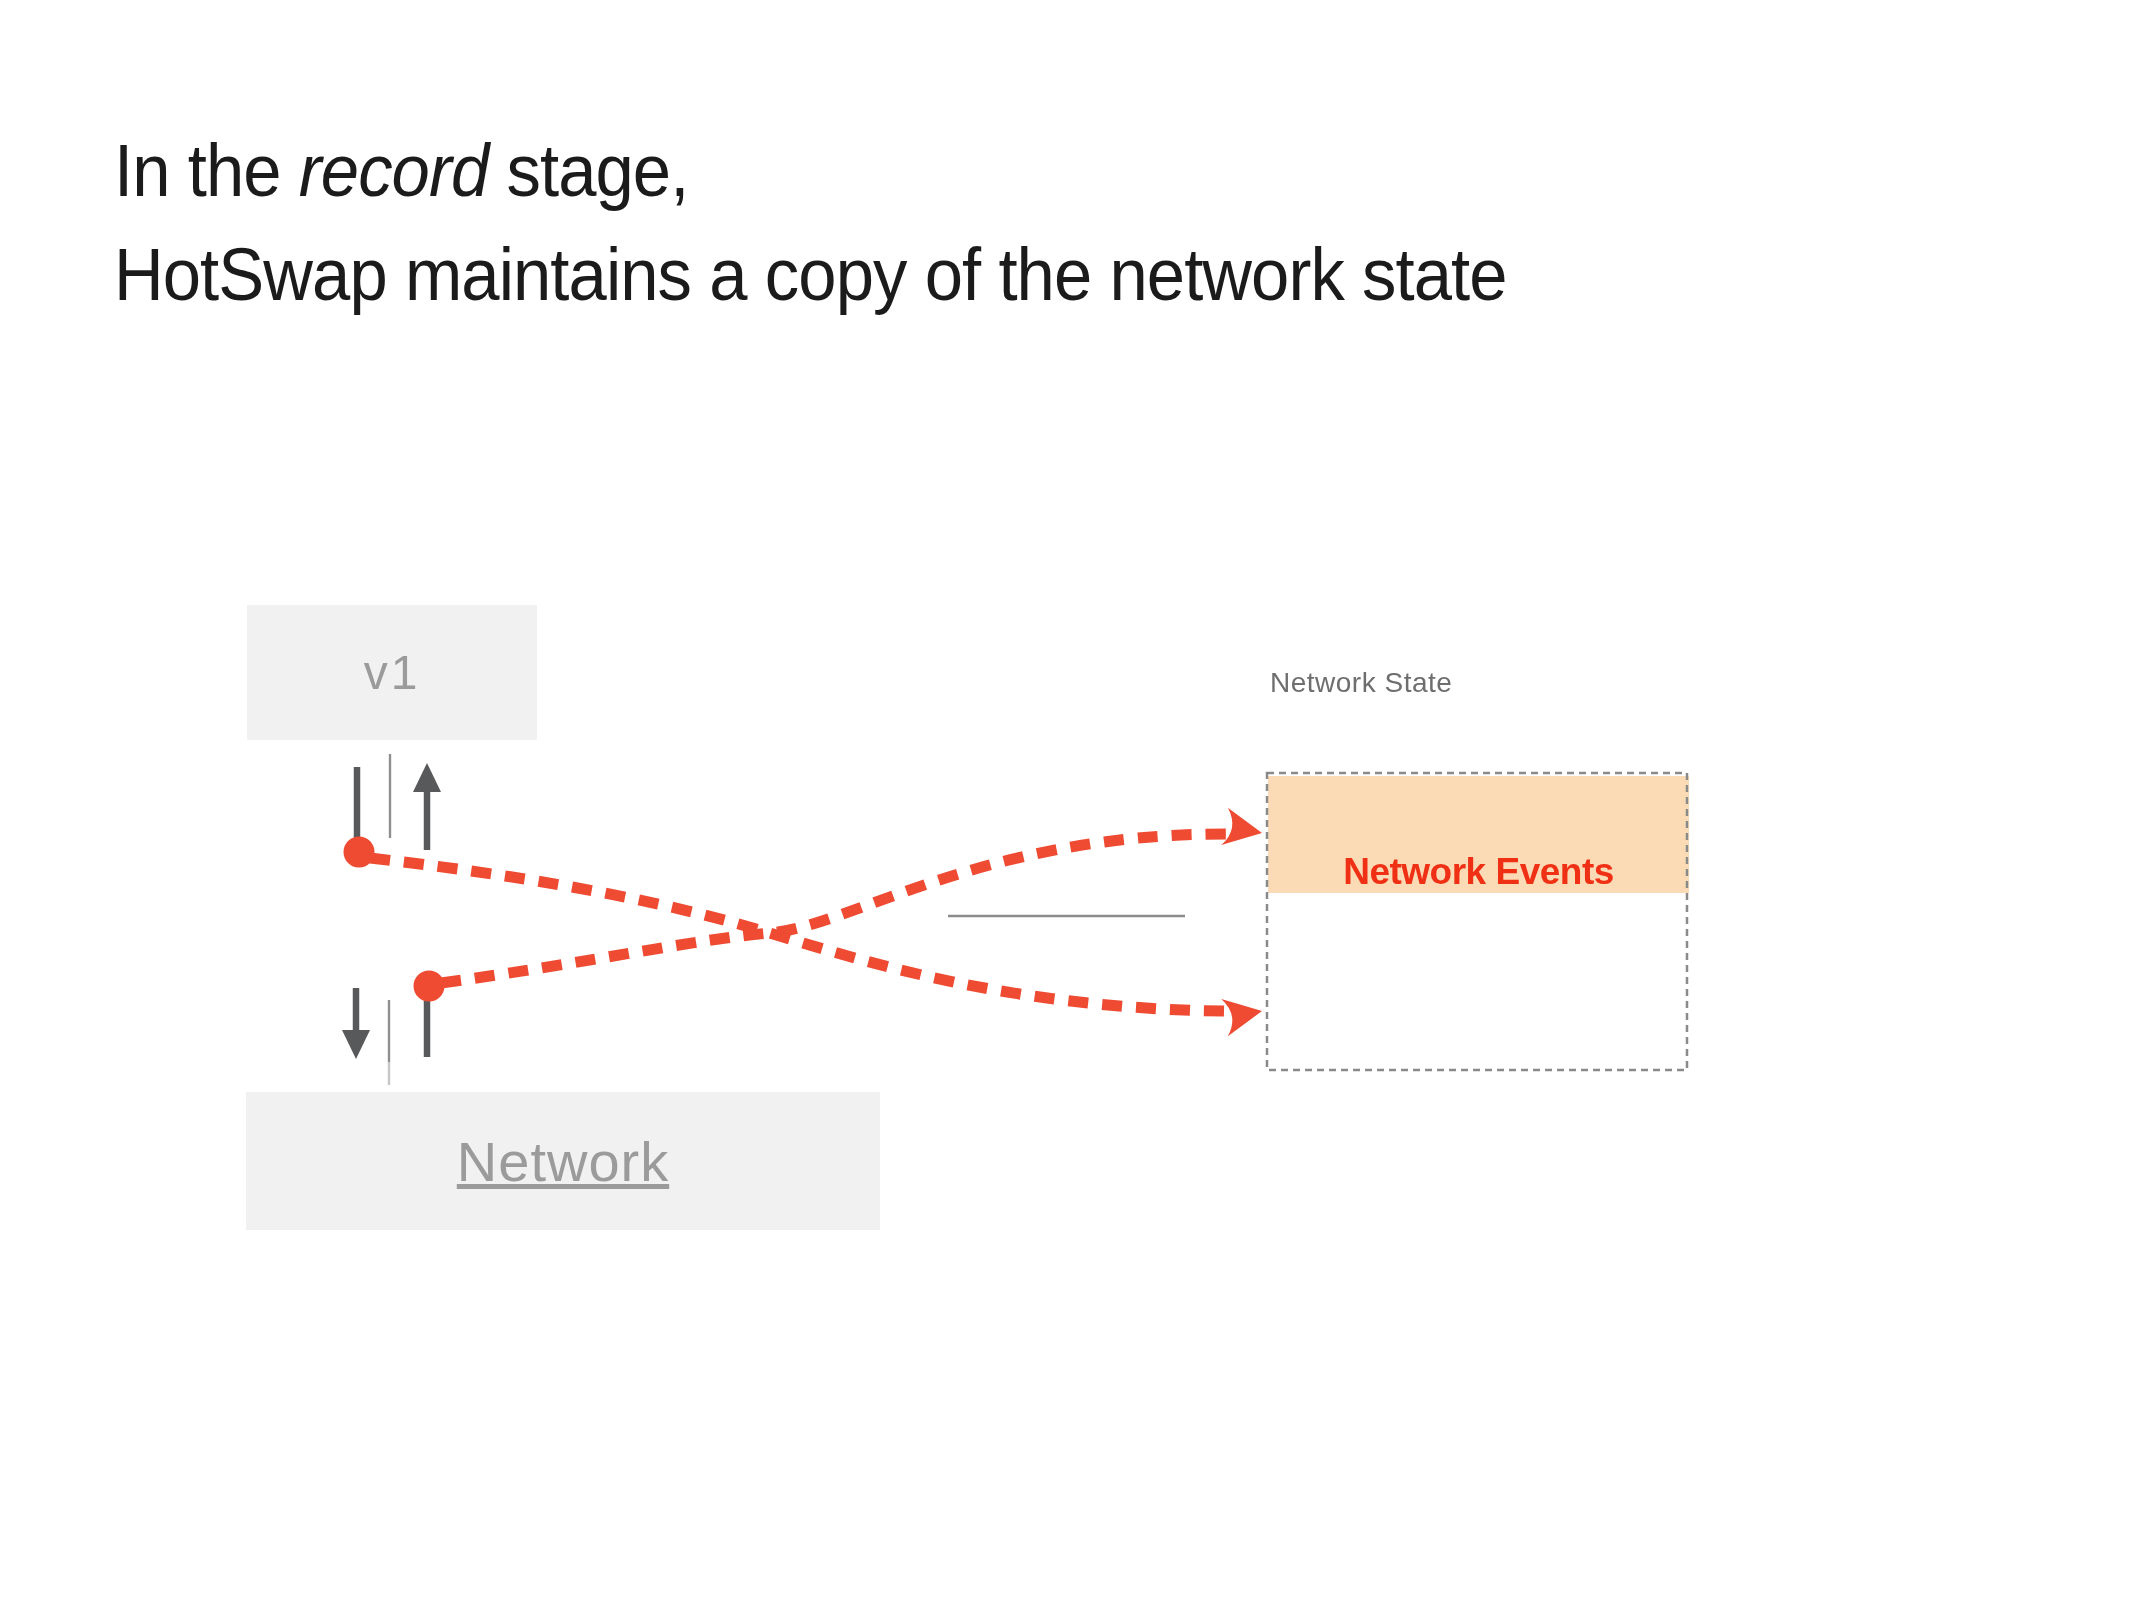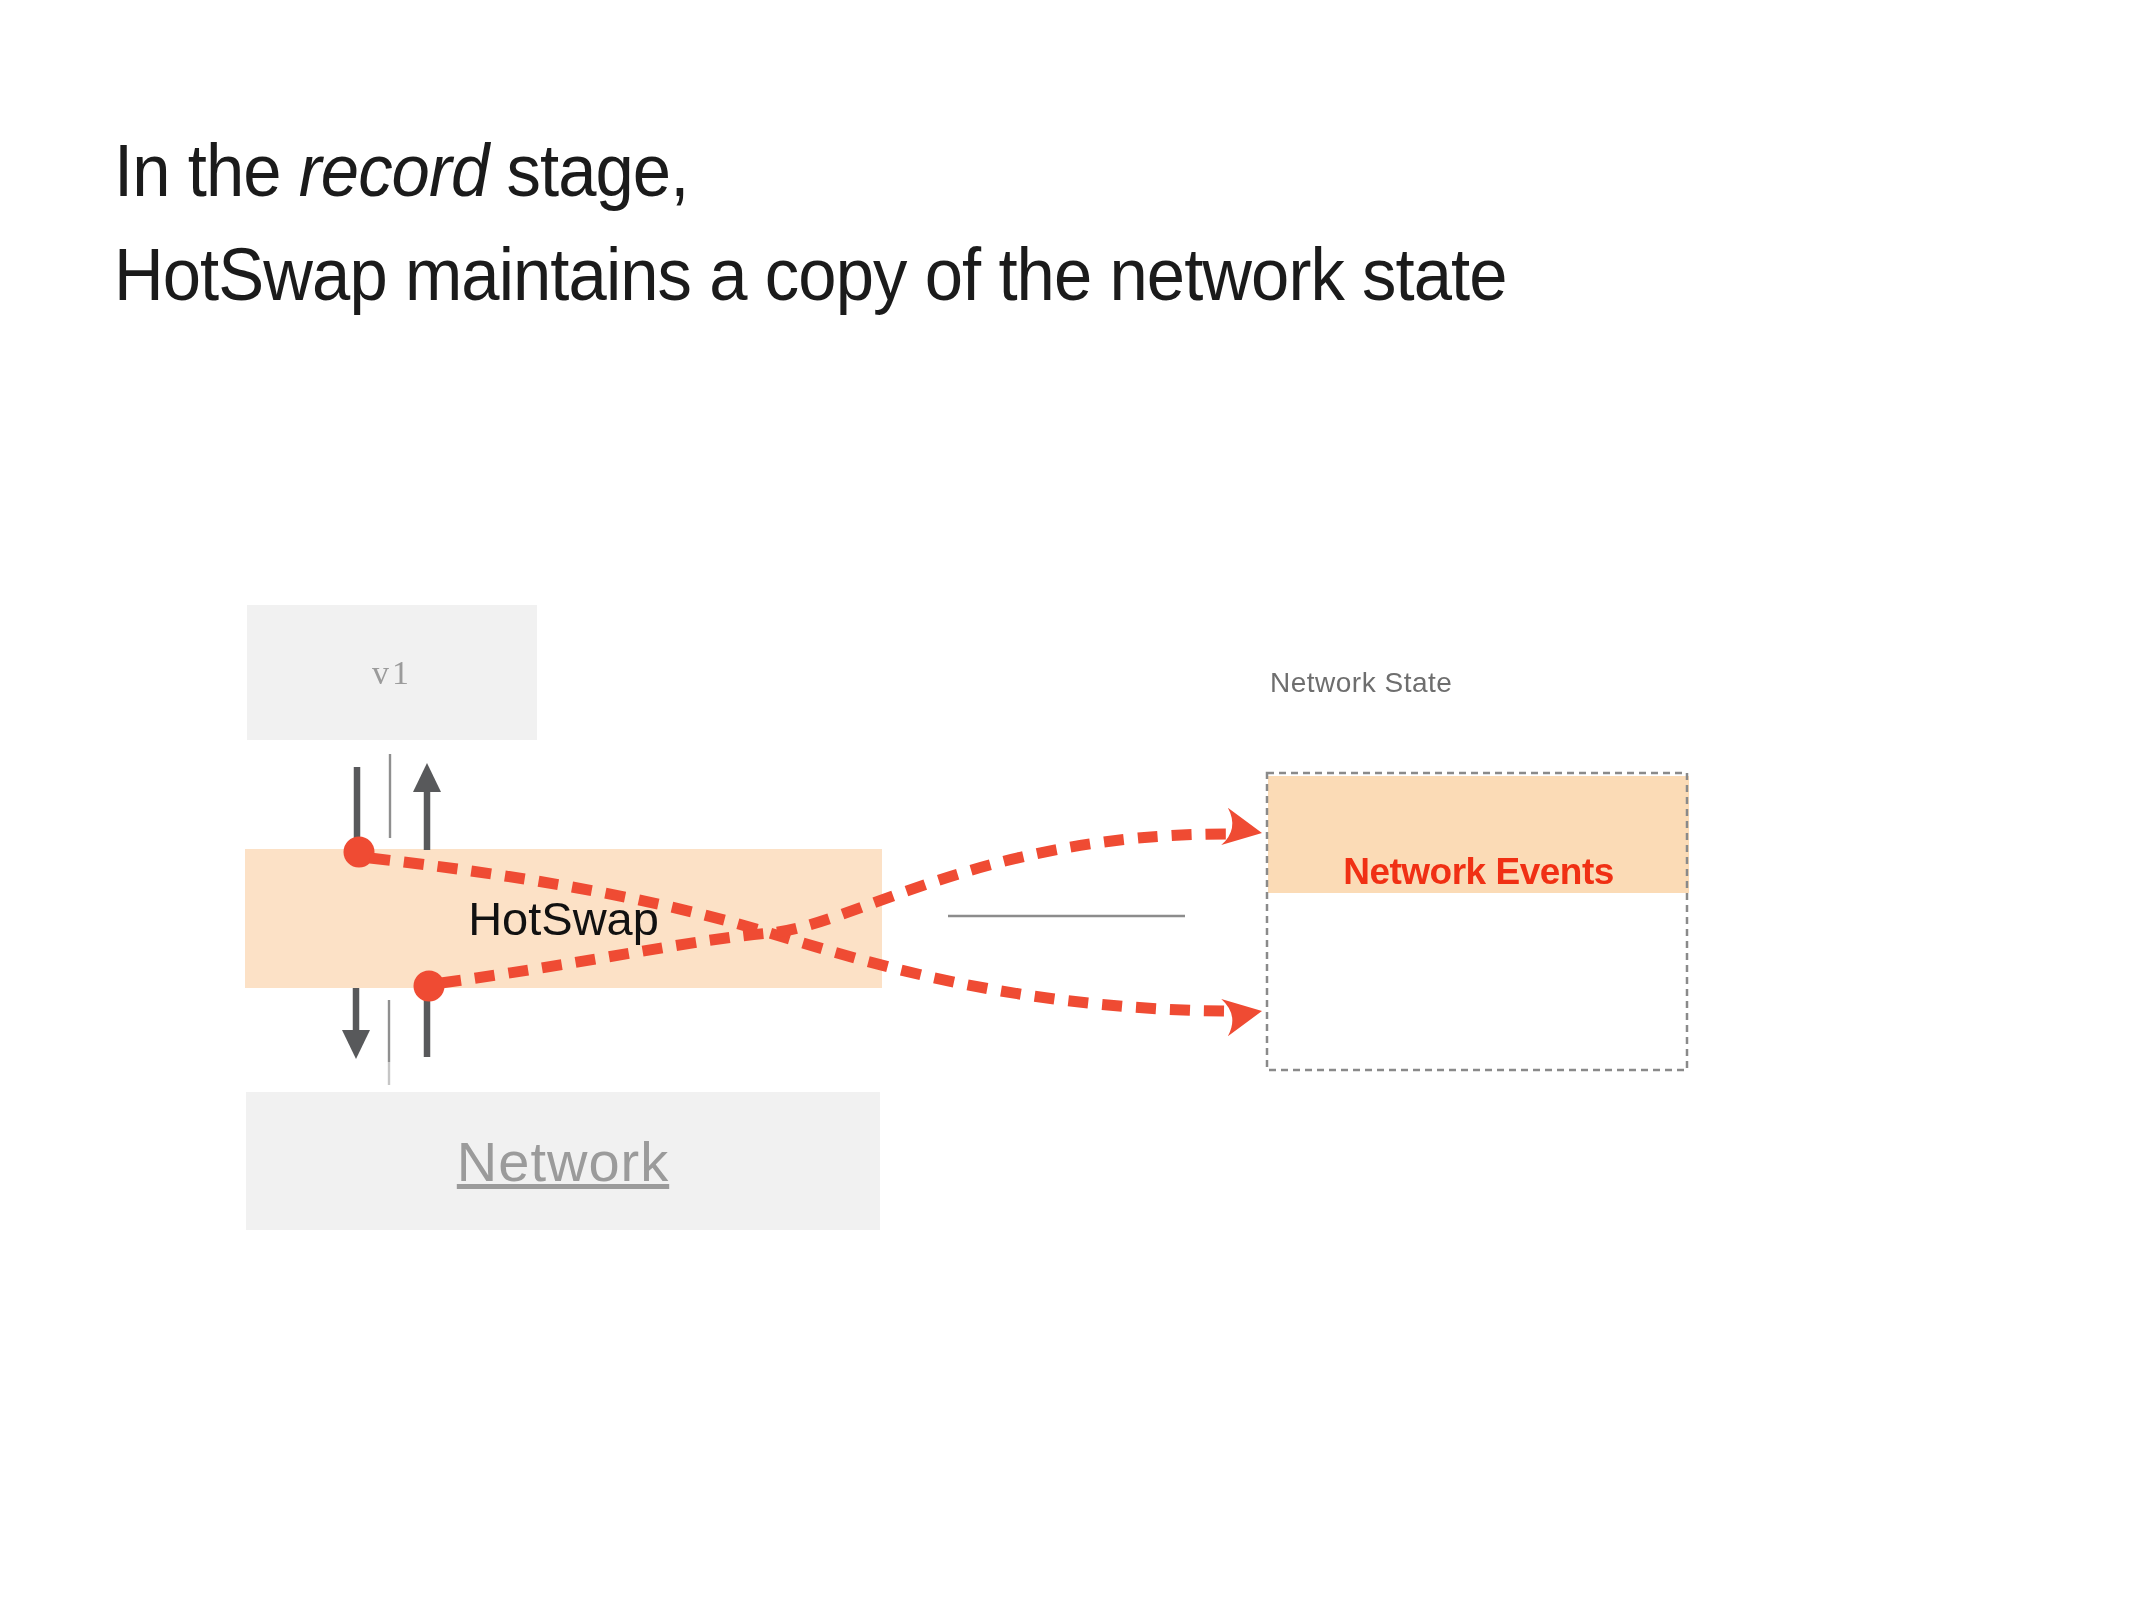--- a/index.html
+++ b/index.html
@@ -24,21 +24,21 @@
 
   
   .dbox{
     position:absolute;display:flex;align-items:center;justify-content:center;
     box-sizing:border-box;
   }
   .gray-box{background:var(--gray-fill,#f1f1f1);}
   .gray-box .lbl{color:var(--gray-label,#9b9b9b);}
 
   #v1-box{left:247px;top:605px;width:290px;height:135px;}
-  #v1-box .lbl{font-size:34px;letter-spacing:3px;font-family:Liberation Serif, serif;}
+  #v1-box .lbl{font-size:48px;letter-spacing:3px;}
 
   #hotswap-box{left:245px;top:849px;width:637px;height:139px;background:var(--peach-fill,#fce1c6);}
   #hotswap-box .lbl{color:#111;font-size:47px;}
 
   #network-box{left:246px;top:1092px;width:634px;height:138px;}
   #network-box .lbl{font-size:56px;letter-spacing:1px;text-decoration:underline;}
 
   
   #network-state-title{
     position:absolute;left:1270px;top:667px;
@@ -85,23 +85,20 @@
 
   <div class="title-line" id="title-line-1">
     <span>In the </span><em>record</em><span> stage,</span>
   </div>
   <div class="title-line" id="title-line-2">HotSwap maintains a copy of the network state</div>
 
   <div class="dbox gray-box" id="v1-box">
     <span class="lbl">v1</span>
   </div>
 
-  <div class="dbox" id="hotswap-box">
-    <span class="lbl">HotSwap</span>
-  </div>
 
   <div class="dbox gray-box" id="network-box">
     <span class="lbl">Network</span>
   </div>
 
   <div id="network-state-title">Network State</div>
 
   <div class="state-box" id="state-box-events">
     <span class="lbl">Network Events</span>
   </div>

